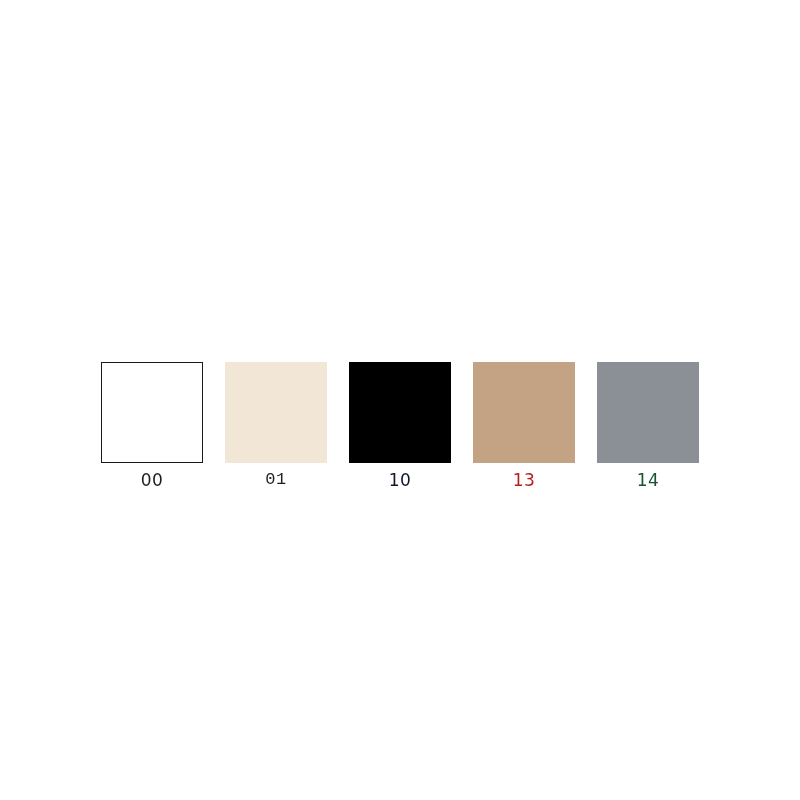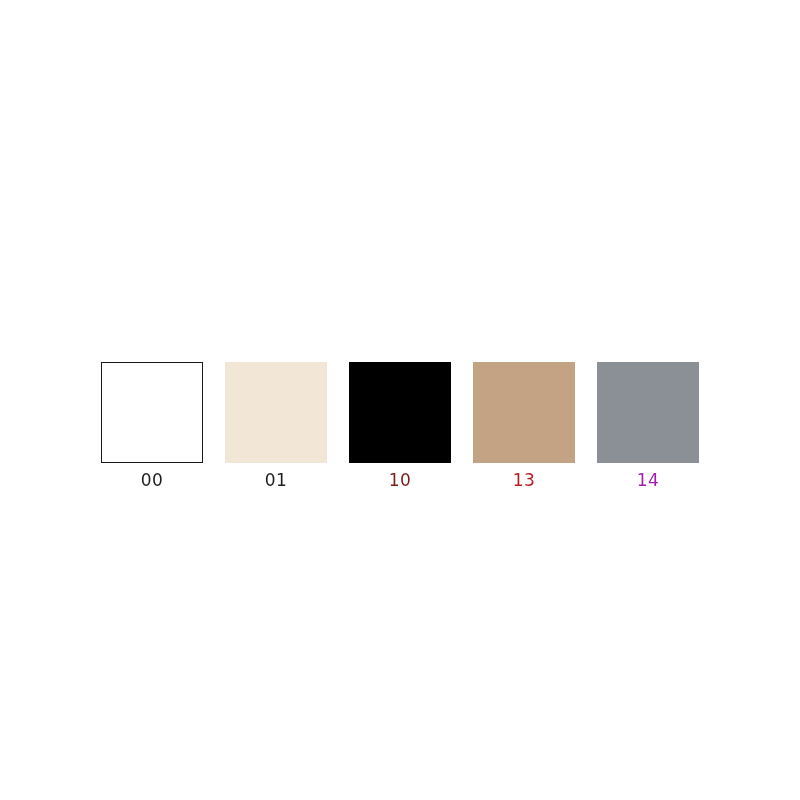--- a/index.html
+++ b/index.html
@@ -69,28 +69,28 @@
 <body>
 
 <div id="palette-figure">
   <div id="swatch-row">
       <div class="swatch-cell">
         <div class="swatch-chip outlined" style="background-color: rgb(255, 255, 255); border-color: rgb(26, 26, 26);"></div>
         <div class="swatch-label" style="color: rgb(31, 31, 31);">00</div>
       </div>
       <div class="swatch-cell">
         <div class="swatch-chip" style="background-color: rgb(242, 230, 214);"></div>
-        <div class="swatch-label" style="color: rgb(31, 31, 31);">01</div>
+        <div class="swatch-label" style="color: rgb(31, 31, 31); font-family: Liberation Mono, monospace;">01</div>
       </div>
       <div class="swatch-cell">
         <div class="swatch-chip" style="background-color: rgb(0, 0, 0);"></div>
-        <div class="swatch-label" style="color: #7f1d1d;">10</div>
+        <div class="swatch-label" style="color: #0f172a;">10</div>
       </div>
       <div class="swatch-cell">
         <div class="swatch-chip" style="background-color: rgb(196, 163, 132);"></div>
         <div class="swatch-label" style="color: #b91c1c;">13</div>
       </div>
       <div class="swatch-cell">
         <div class="swatch-chip" style="background-color: rgb(139, 144, 150);"></div>
-        <div class="swatch-label" style="color: #a21caf;">14</div>
+        <div class="swatch-label" style="color: #14532d;">14</div>
       </div>
     </div>
 </div>
 
 </body></html>

